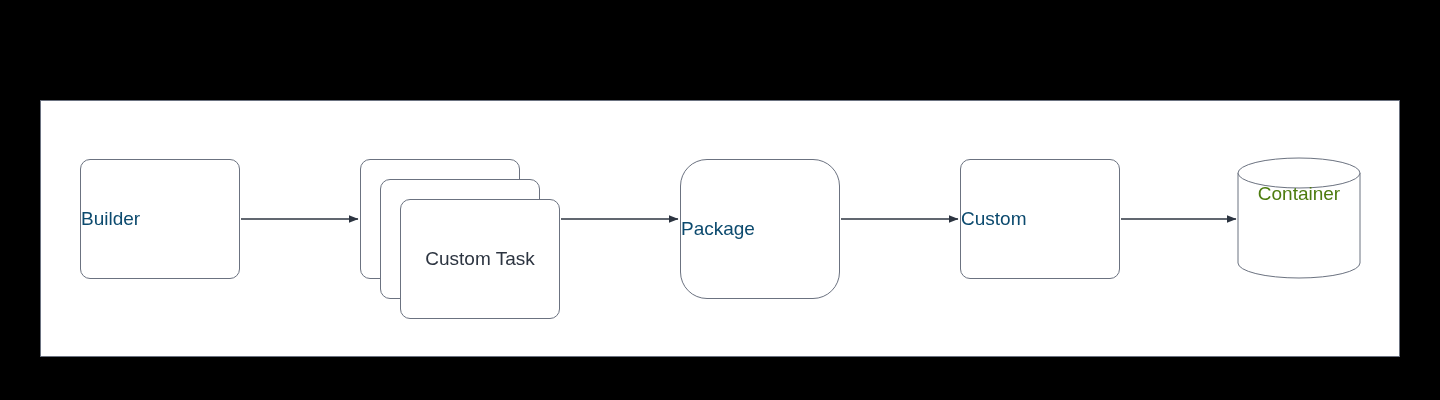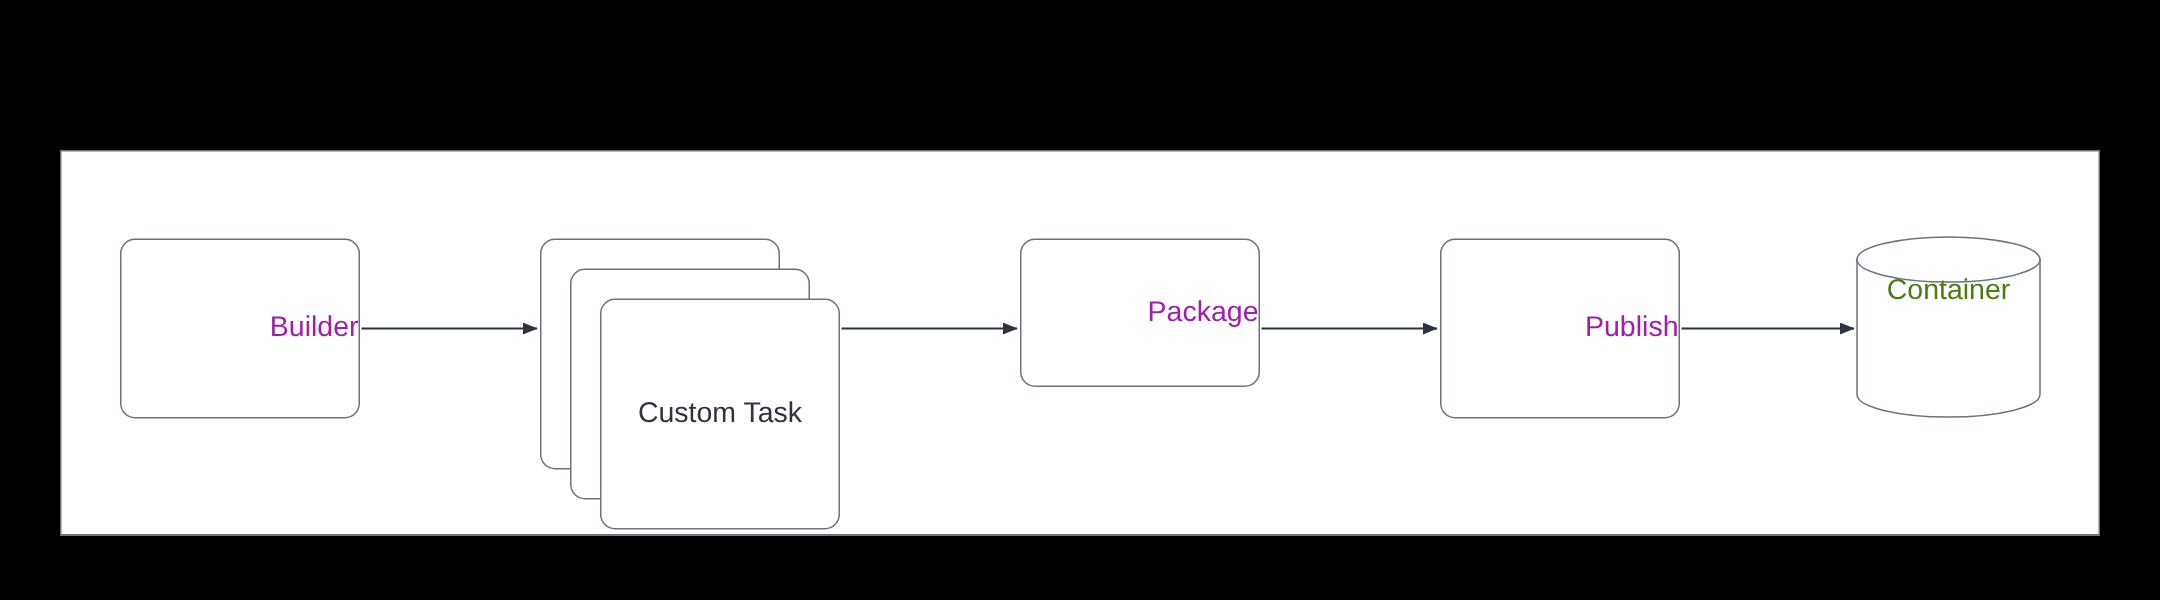--- a/index.html
+++ b/index.html
@@ -39,33 +39,33 @@
   }
 
   
   .node {
     position:absolute;
     background:#ffffff;
     border:1px solid #6b7280;
     border-radius:10px;
     display:flex;
     align-items:center;
-    justify-content:flex-end;
+    justify-content:flex-start;
     text-align:center;
-    color:#a21caf;
+    color:#0c4a6e;
     font-size:19px;
     line-height:1.25;
   }
   .node-label { pointer-events:none; }
 
   
   .card-stack { position:absolute; left:360px; top:159px; width:200px; height:160px; }
   .card {
     position:absolute;
-    width:160px; height:154px;
+    width:160px; height:120px;
     background:#ffffff;
     border:1px solid #6b7280;
     border-radius:10px;
     display:flex;
     align-items:center;
     justify-content:center;
     color:#2c3440;
     font-size:19px;
     overflow:hidden;
     white-space:nowrap;
@@ -123,26 +123,26 @@
       <span class="node-label">Custom Task</span>
     </div>
     <div class="card card-back2">
       <span class="node-label">Custom Task</span>
     </div>
     <div class="card card-front">
       <span class="node-label">Custom Task</span>
     </div>
   </div>
 
-  <div class="node" style="left:680px; top:159px; width:160px; height:99px;">
+  <div class="node" style="left:680px; top:159px; width:160px; height:140px;border-radius:27px;">
     <span class="node-label">Package</span>
   </div>
 
   <div class="node" style="left:960px; top:159px; width:160px; height:120px;">
-    <span class="node-label">Publish</span>
+    <span class="node-label">Custom</span>
   </div>
 
   <div class="cylinder">
     <div class="cyl-label">
       <div>Container</div>
     </div>
   </div>
 
 </div>
 

